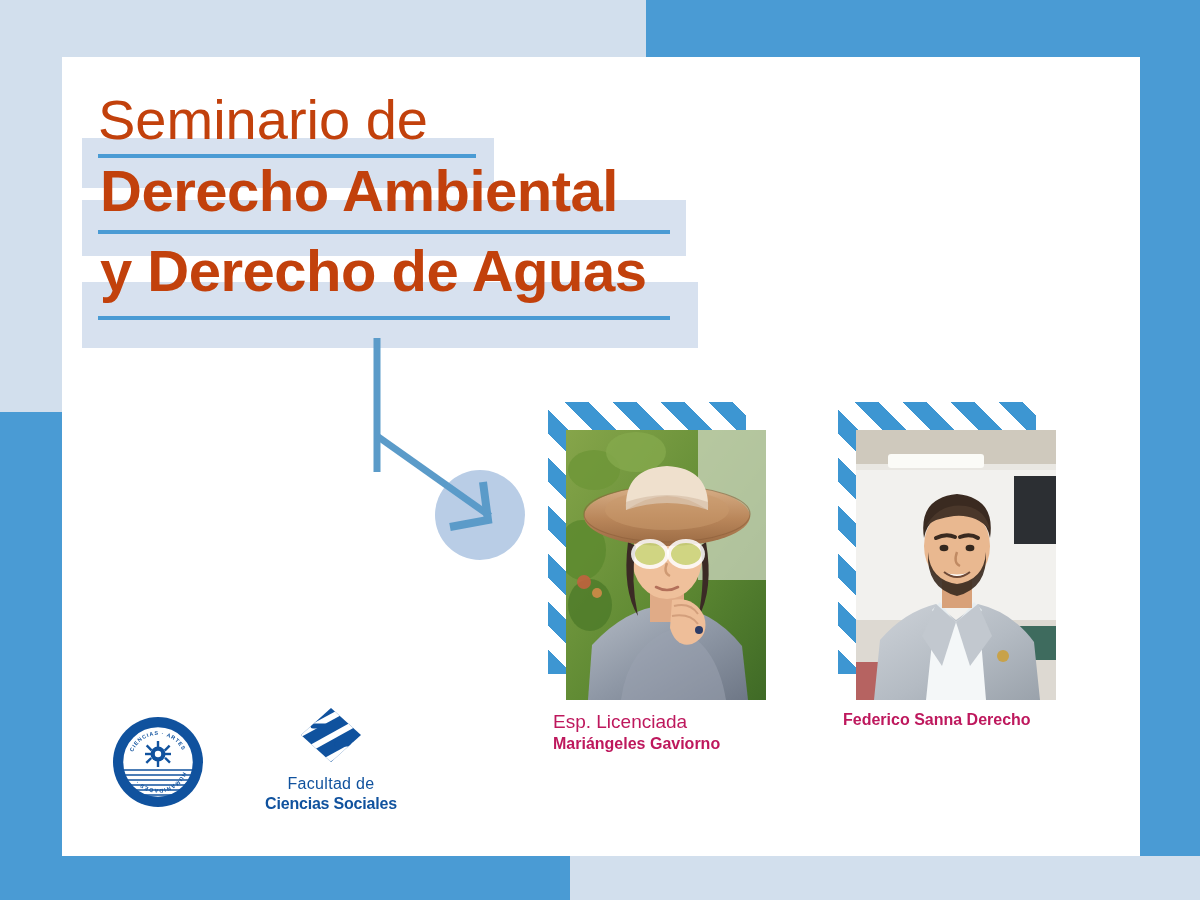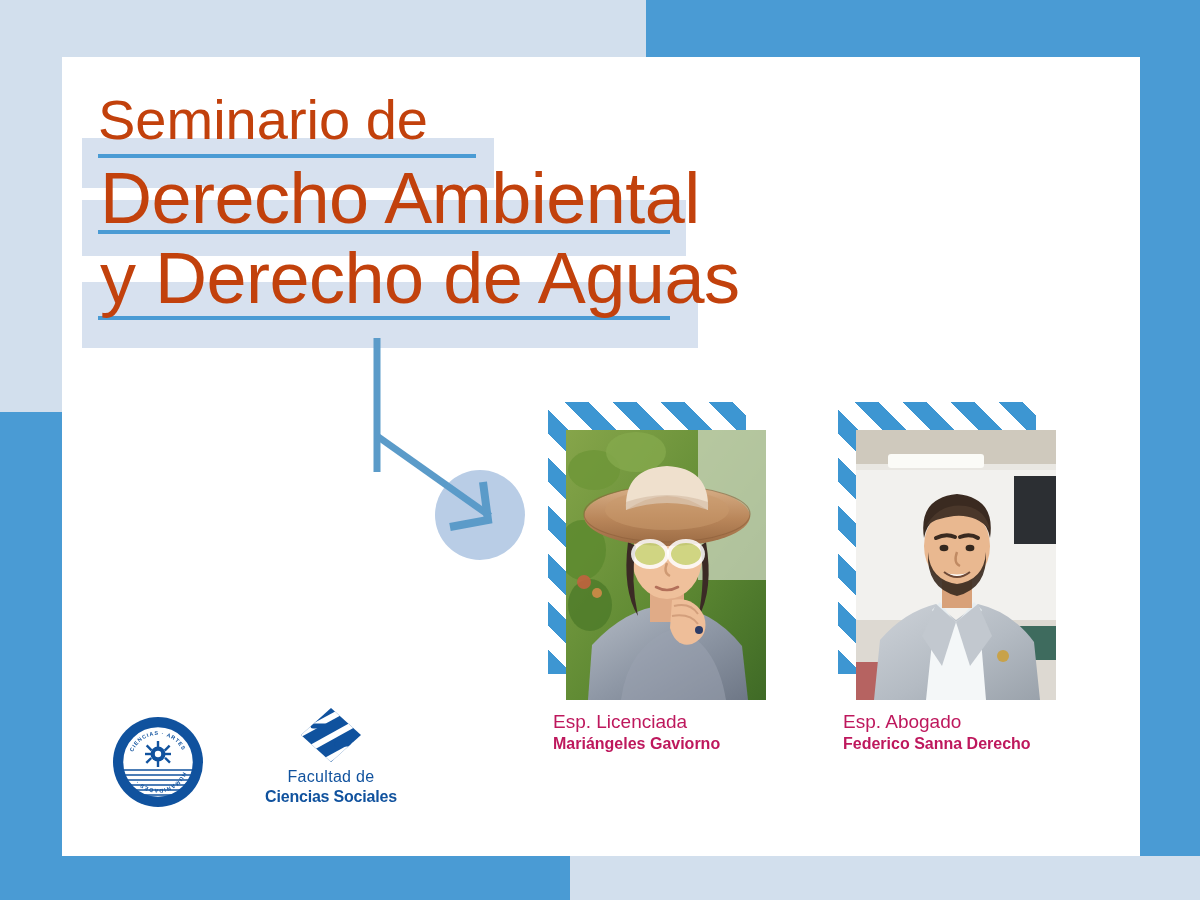--- a/index.html
+++ b/index.html
@@ -60,21 +60,21 @@
     background: #4a9bd4;
     z-index: 2;
   }
   .title-text {
     position: relative;
     z-index: 3;
     color: #c2410c;
     display: inline-block;
   }
   .t1 { font-size: 56px; font-weight: 400; letter-spacing: 0px; }
-  .t2, .t3 { font-size: 72px; font-weight: 400; letter-spacing: -0.5px; }
+  .t2, .t3 { font-size: 58px; font-weight: 700; letter-spacing: -0.5px; }
 
   
   .l1 { position: absolute; left: 0; top: 0; height: 74px; }
   .l1 .hl-band { left: -6px; top: 46px; width: 412px; height: 50px; }
   .l1 .uline   { left: 10px; top: 62px; width: 378px; }
   .l1 .title-text { left: 10px; top: 0px; }
 
   
   .l2 { position: absolute; left: 0; top: 70px; height: 80px; }
   .l2 .hl-band { left: -6px; top: 38px; width: 604px; height: 56px; }
@@ -138,21 +138,21 @@
   }
   .cap-role  { font-size: 19px; font-weight: 400; }
   .cap-name  { font-size: 16px; font-weight: 700; }
 
   
   .logos { position: absolute; left: 110px; top: 706px; }
 
   .seal { position: absolute; left: 0; top: 8px; }
   .fcs  { position: absolute; left: 152px; top: 0; text-align: center; width: 138px; }
   .fcs-mark { display: block; margin: 0 auto; }
-  .fcs-l1 { font-size: 16px; color: #10529e; font-weight: 400; margin-top: 4px; letter-spacing: 0.3px;}
+  .fcs-l1 { font-size: 16px; color: #10529e; font-weight: 400; margin-top: 11px; letter-spacing: 0.3px;}
   .fcs-l2 { font-size: 16px; color: #10529e; font-weight: 700; margin-top: 2px; letter-spacing: -0.2px;}
 </style>
 </head>
 <body>
 
 <div class="poster">
 
   <div class="bg-block bg-top-blue"></div>
   <div class="bg-block bg-right-blue"></div>
   <div class="bg-block bg-left-blue"></div>
@@ -313,21 +313,20 @@
             <path d="M101 122 q-4 11 3 14" fill="none" stroke="#c08a63" stroke-width="2.4"></path>
 
             <path d="M72 122 Q70 158 101 166 Q132 158 130 122 Q128 150 101 154 Q74 150 72 122 Z" fill="#3c2c22" opacity="0.92"></path>
 
             <path d="M88 142 q13 9 26 0 q-13 5 -26 0 Z" fill="#ffffff"></path>
             <path d="M88 142 q13 10 26 0" fill="none" stroke="#6d4835" stroke-width="2"></path>
           </g>
         </svg>
       </div>
       <div class="caption">
-        <div class="cap-role">Esp. Abogado</div>
         <div class="cap-name">Federico Sanna Derecho</div>
       </div>
     </div>
 
   </div>
 
   <div class="logos">
 
     <svg class="seal" width="96" height="96" viewBox="0 0 96 96">
       <defs>

